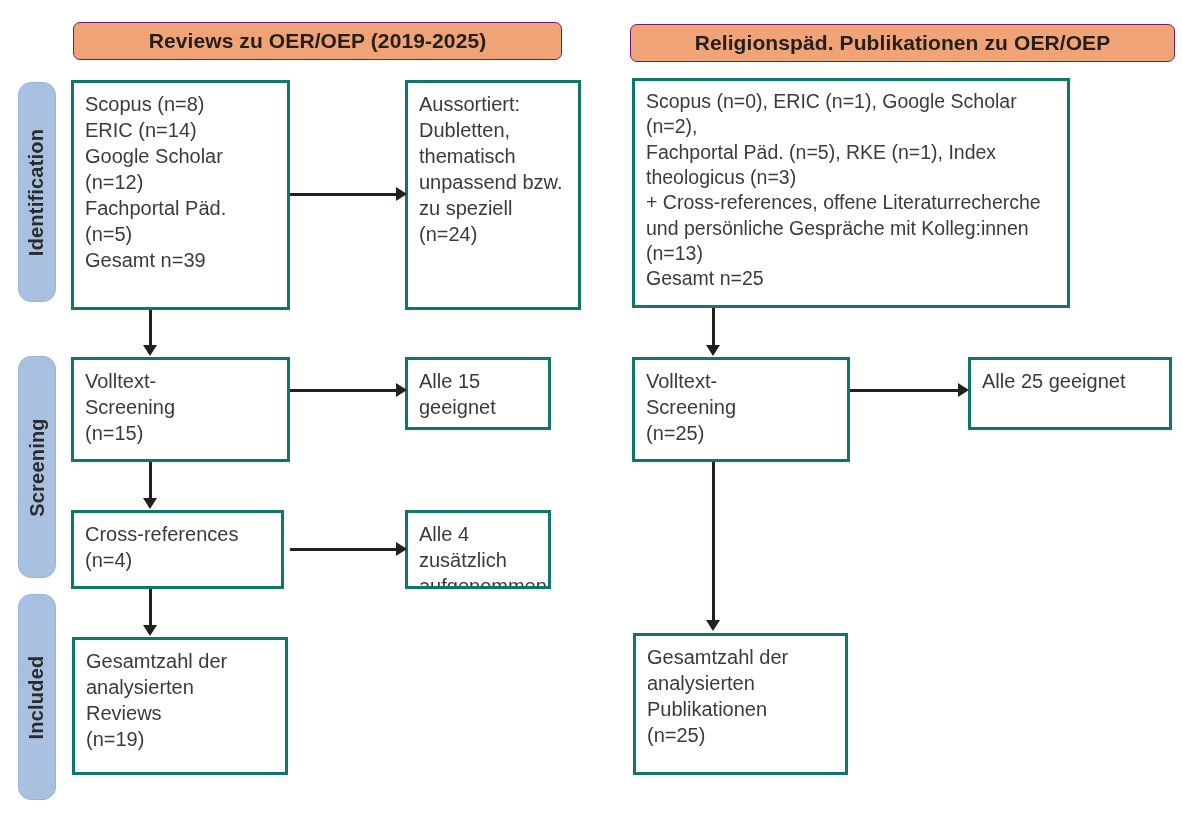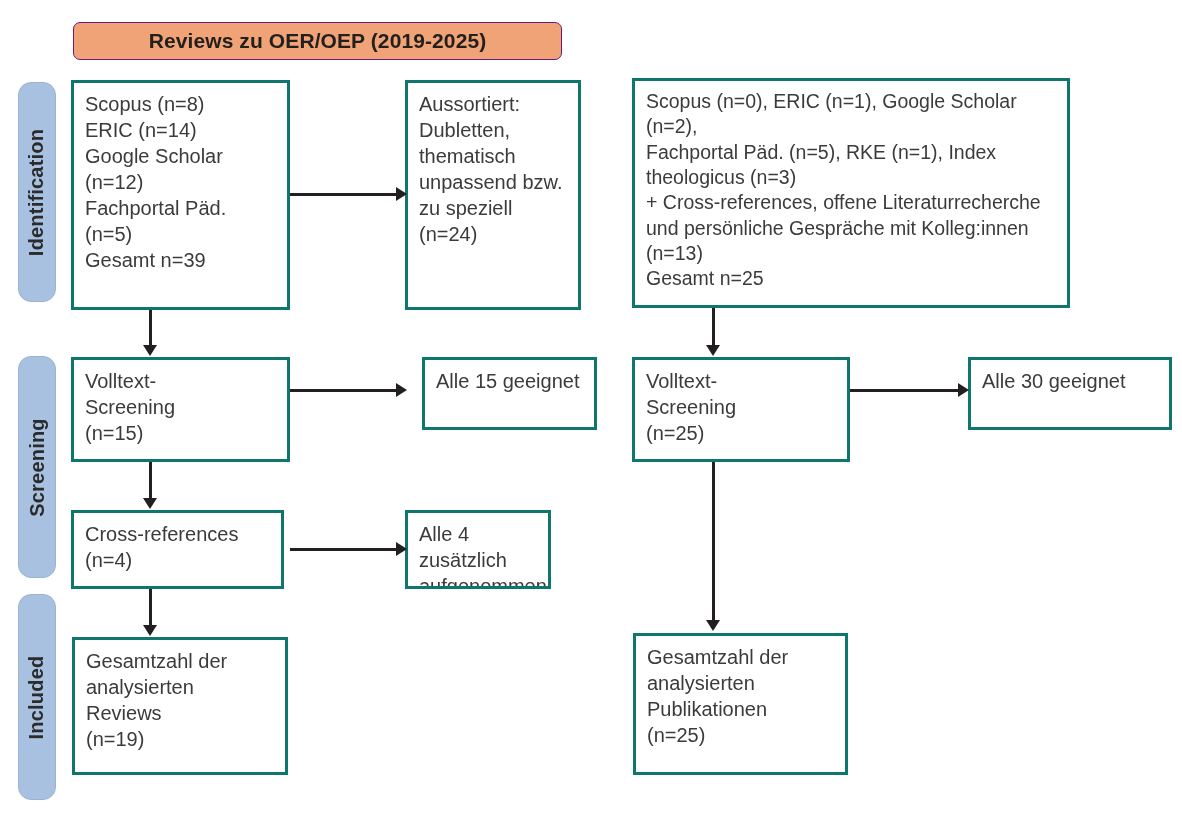--- a/index.html
+++ b/index.html
@@ -93,20 +93,21 @@
     border-left: 11px solid #231f20;
   }
 </style>
 </head>
 <body>
 
 <div id="canvas">
 
   <div class="col-header" style="left:73px; top:22px; width:489px; height:38px;">Reviews zu OER/OEP (2019-2025)</div>
 
+  <div class="col-header" style="left:630px; top:24px; width:545px; height:38px;">Religionspäd. Publikationen zu OER/OEP</div>
 
   <div class="stage-label" style="left:18px; top:82px; width:38px; height:220px;">
     <span>Identification</span>
   </div>
 
   <div class="stage-label" style="left:18px; top:356px; width:38px; height:222px;">
     <span>Screening</span>
   </div>
 
   <div class="stage-label" style="left:18px; top:594px; width:38px; height:206px;">
@@ -125,21 +126,21 @@
 Dubletten,
 thematisch
 unpassend bzw.
 zu speziell
 (n=24)</div>
 
   <div class="flow-box" style="left:71px; top:357px; width:219px; height:105px;">Volltext-
 Screening
 (n=15)</div>
 
-  <div class="flow-box" style="left:405px; top:357px; width:175px; height:73px;margin-left:17px;">Alle 15 geeignet</div>
+  <div class="flow-box" style="left:405px; top:357px; width:146px; height:73px;">Alle 15 geeignet</div>
 
   <div class="flow-box" style="left:71px; top:510px; width:213px; height:79px;">Cross-references
 (n=4)</div>
 
   <div class="flow-box" style="left:405px; top:510px; width:146px; height:79px;">Alle 4 zusätzlich
 aufgenommen</div>
 
   <div class="flow-box" style="left:72px; top:637px; width:216px; height:138px;">Gesamtzahl der
 analysierten
 Reviews
@@ -150,21 +151,21 @@
 theologicus (n=3)
 + Cross-references, offene Literaturrecherche
 und persönliche Gespräche mit Kolleg:innen
 (n=13)
 Gesamt n=25</div>
 
   <div class="flow-box" style="left:632px; top:357px; width:218px; height:105px;">Volltext-
 Screening
 (n=25)</div>
 
-  <div class="flow-box" style="left:968px; top:357px; width:204px; height:73px;">Alle 30 geeignet</div>
+  <div class="flow-box" style="left:968px; top:357px; width:204px; height:73px;">Alle 25 geeignet</div>
 
   <div class="flow-box" style="left:633px; top:633px; width:215px; height:142px;">Gesamtzahl der
 analysierten
 Publikationen
 (n=25)</div>
 
   <div class="hline" style="left:290px; top:193px; width:112px;"></div>
   <div class="arrow-right" style="left:396px; top:187px;"></div>
 
   <div class="vline" style="left:149px; top:310px; height:37px;"></div>

